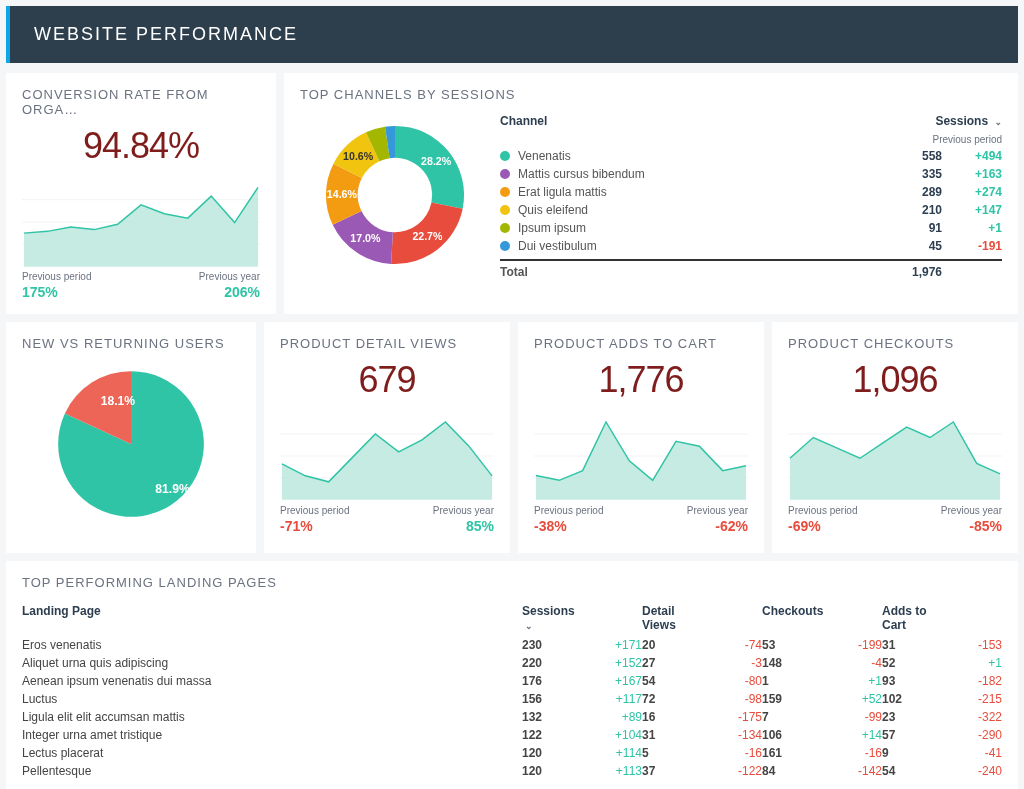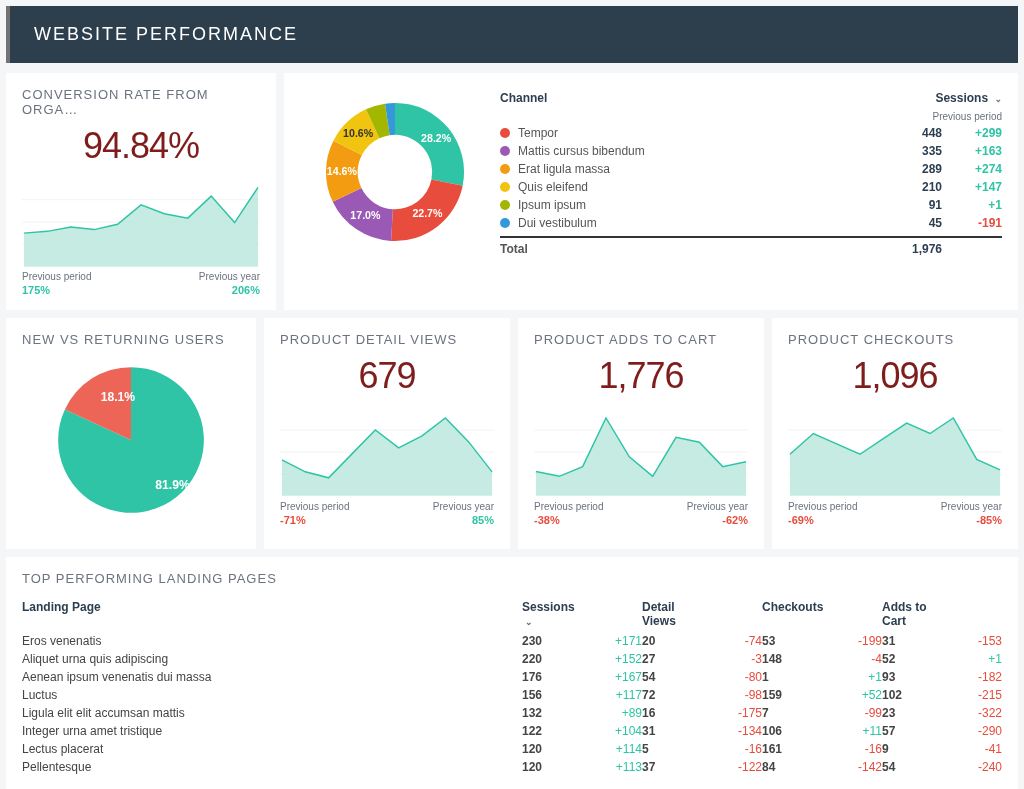--- a/index.html
+++ b/index.html
@@ -27,21 +27,21 @@
     color:var(--dark-text);
   }
   .page-header{
     background:var(--header);
     color:#fff;
     padding:18px 24px;
     margin:6px 6px 10px 6px;
     font-size:18px;
     letter-spacing:2px;
     font-weight:300;
-    border-left:4px solid #737373;
+    border-left:4px solid #0ea5e9;
   }
   .grid{
     display:grid;
     gap:8px;
     padding:0 6px 8px 6px;
   }
   .row1{grid-template-columns:270px 1fr}
   .row2{grid-template-columns:250px 1fr 1fr 1fr}
   .row3{grid-template-columns:1fr}
   .card{
@@ -62,21 +62,21 @@
     text-align:center;
     margin:6px 0 10px 0;
     letter-spacing:-1px;
   }
   .comp-row{
     display:flex;
     justify-content:space-between;
     font-size:10px;
     color:var(--gray-text);
   }
-  .comp-row .val{font-size:11px;font-weight:700;margin-top:2px}
+  .comp-row .val{font-size:14px;font-weight:700;margin-top:2px}
   .pos{color:var(--teal)}
   .neg{color:var(--red)}
 
   
   .mini-chart{width:100%;height:90px}
   .mini-chart path.area{fill:var(--teal-light);stroke:none;opacity:.8}
   .mini-chart path.line{fill:none;stroke:var(--teal);stroke-width:1.5}
   .mini-chart .grid-ln{stroke:var(--border);stroke-width:.5}
 
   
@@ -135,20 +135,21 @@
         <div class="val pos">175%</div>
       </div>
       <div style="text-align:right">
         <div>Previous year</div>
         <div class="val pos">206%</div>
       </div>
     </div>
   </div>
 
   <div class="card">
+    <div class="card-title">TOP CHANNELS BY SESSIONS</div>
     <div class="donut-row">
       <div class="donut-wrap">
         <svg viewBox="0 0 160 160" width="170" height="170" id="donut">
             <path fill="#2ec4a5" d="M80,15 A65,65 0 0 1 143.69057840497604,92.98114873343646 L114.29492683344864,86.98984931800425 A35,35 0 0 0 80,45 Z"></path>
             <text class="donut-lbl" x="118.72515300993669" y="51.37149190434378">28.2%</text>
             <path fill="#e74c3c" d="M143.69057840497604,92.98114873343646 A65,65 0 0 1 76.32629525866842,144.8961007570834 L78.02185129312915,114.94405425381413 A35,35 0 0 0 114.29492683344864,86.98984931800425 Z"></path>
             <text class="donut-lbl" x="110.52108439908012" y="122.60383071249835">22.7%</text>
             <path fill="#9b59b6" d="M76.32629525866842,144.8961007570834 A65,65 0 0 1 21.361292641066818,108.04464296926233 L48.4253114221129,95.10096159883356 A35,35 0 0 0 78.02185129312915,114.94405425381413 Z"></path>
             <text class="donut-lbl" x="52.15621917559059" y="124.52979495979064">17.0%</text>
             <path fill="#f39c12" d="M21.361292641066818,108.04464296926233 A65,65 0 0 1 22.08457592775607,50.49061751692949 L48.81477165340712,64.11033250911588 A35,35 0 0 0 48.4253114221129,95.10096159883356 Z"></path>
@@ -163,34 +164,34 @@
         <div class="chan-head">
           <span>Channel</span>
           <span class="sess">
             <span>Sessions</span>
             <span class="chev">⌄</span>
           </span>
         </div>
         <div class="prev-label">Previous period</div>
         <div id="chan-rows">
             <div class="chan-item">
-              <span class="dot" style="background:#e74c3c"></span>
-              <span class="chan-name">Tempor</span>
-              <span class="chan-sess">448</span>
-              <span class="chan-delta pos">+299</span>
+              <span class="dot" style="background:#2ec4a5"></span>
+              <span class="chan-name">Venenatis</span>
+              <span class="chan-sess">558</span>
+              <span class="chan-delta pos">+494</span>
             </div>
             <div class="chan-item">
               <span class="dot" style="background:#9b59b6"></span>
               <span class="chan-name">Mattis cursus bibendum</span>
               <span class="chan-sess">335</span>
               <span class="chan-delta pos">+163</span>
             </div>
             <div class="chan-item">
               <span class="dot" style="background:#f39c12"></span>
-              <span class="chan-name">Erat ligula massa</span>
+              <span class="chan-name">Erat ligula mattis</span>
               <span class="chan-sess">289</span>
               <span class="chan-delta pos">+274</span>
             </div>
             <div class="chan-item">
               <span class="dot" style="background:#f1c40f"></span>
               <span class="chan-name">Quis eleifend</span>
               <span class="chan-sess">210</span>
               <span class="chan-delta pos">+147</span>
             </div>
             <div class="chan-item">
@@ -403,21 +404,21 @@
             <span class="col-pair">
               <span class="col-val">122</span>
               <span class="col-delta pos">+104</span>
             </span>
             <span class="col-pair">
               <span class="col-val">31</span>
               <span class="col-delta neg">-134</span>
             </span>
             <span class="col-pair">
               <span class="col-val">106</span>
-              <span class="col-delta pos">+11</span>
+              <span class="col-delta pos">+14</span>
             </span>
             <span class="col-pair">
               <span class="col-val">57</span>
               <span class="col-delta neg">-290</span>
             </span>
           </div>
           <div class="lp-row">
             <span class="lp-name">Lectus placerat</span>
             <span class="col-pair">
               <span class="col-val">120</span>

